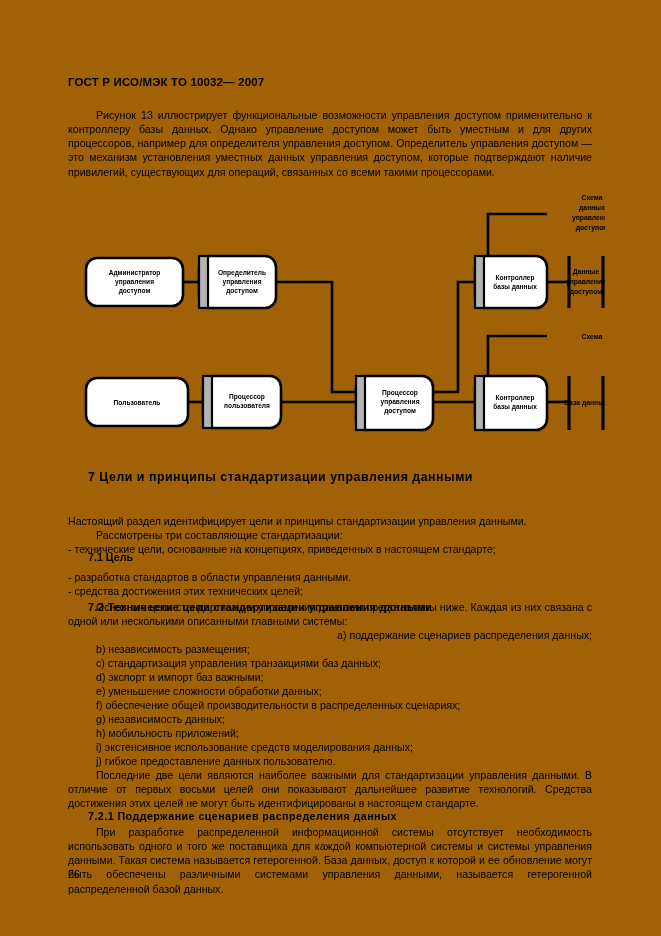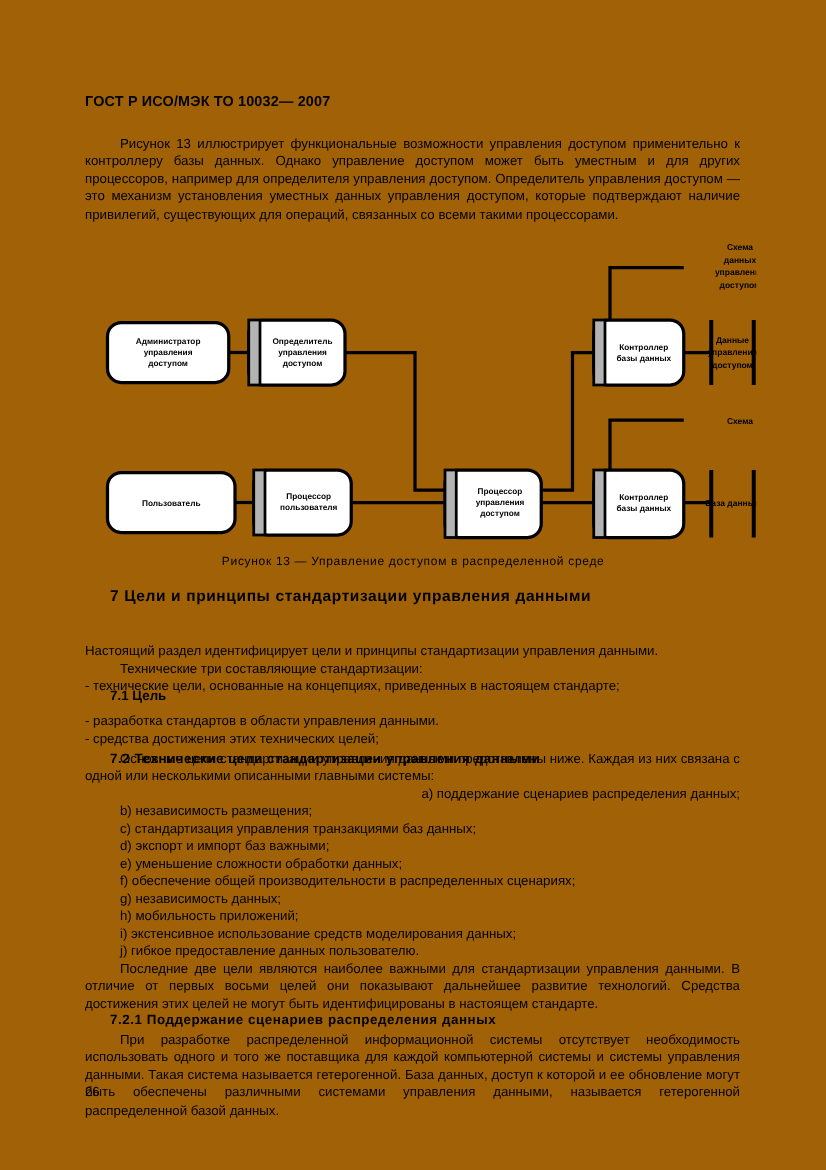--- a/index.html
+++ b/index.html
@@ -190,29 +190,28 @@
       <text class="tl" x="526" y="108">доступом</text>
 
       <text class="tl" x="532" y="153">Схема</text>
 
       <line class="stb" x1="509" y1="190" x2="509" y2="244"></line>
       <line class="stb" x1="543" y1="190" x2="543" y2="244"></line>
       <text class="tl" x="526" y="219">База данных</text>
     </svg>
   </div>
 
-  <div class="fig-caption">Рисунок 13 — Управление доступом в распределенной среде</div>
 
   <div class="h-sec" style="top:470px;">7 Цели и принципы стандартизации управления данными</div>
 
   <div class="h-sub" style="top:523px;margin-top:28px;">7.1 Цель</div>
 
   <div class="body-block" style="top:514px;">Настоящий раздел идентифицирует цели и принципы стандартизации управления данными.</div>
 
-  <div class="body-block" style="top:528px; text-indent:28px;">Технические три составляющие стандартизации:</div>
+  <div class="body-block" style="top:528px; text-indent:28px;">Рассмотрены три составляющие стандартизации:</div>
 
   <div class="dash-item" style="top:542px;">- технические цели, основанные на концепциях, приведенных в настоящем стандарте;</div>
   <div class="dash-item" style="top:584px;">- средства достижения этих технических целей;</div>
   <div class="dash-item" style="top:570px;">- разработка стандартов в области управления данными.</div>
 
   <div class="h-sub h-sub-sp" style="top:585px;margin-top:16px;">7.2 Технические цели стандартизации управления данными</div>
 
   <div class="body-block" style="top:600px; text-indent:28px;">Основные цели стандартизации управления данными представлены ниже. Каждая из них связана с одной или несколькими описанными главными системы:</div>
 
   <div class="list-item" style="top:628px;text-align:right;">a) поддержание сценариев распределения данных;</div>

